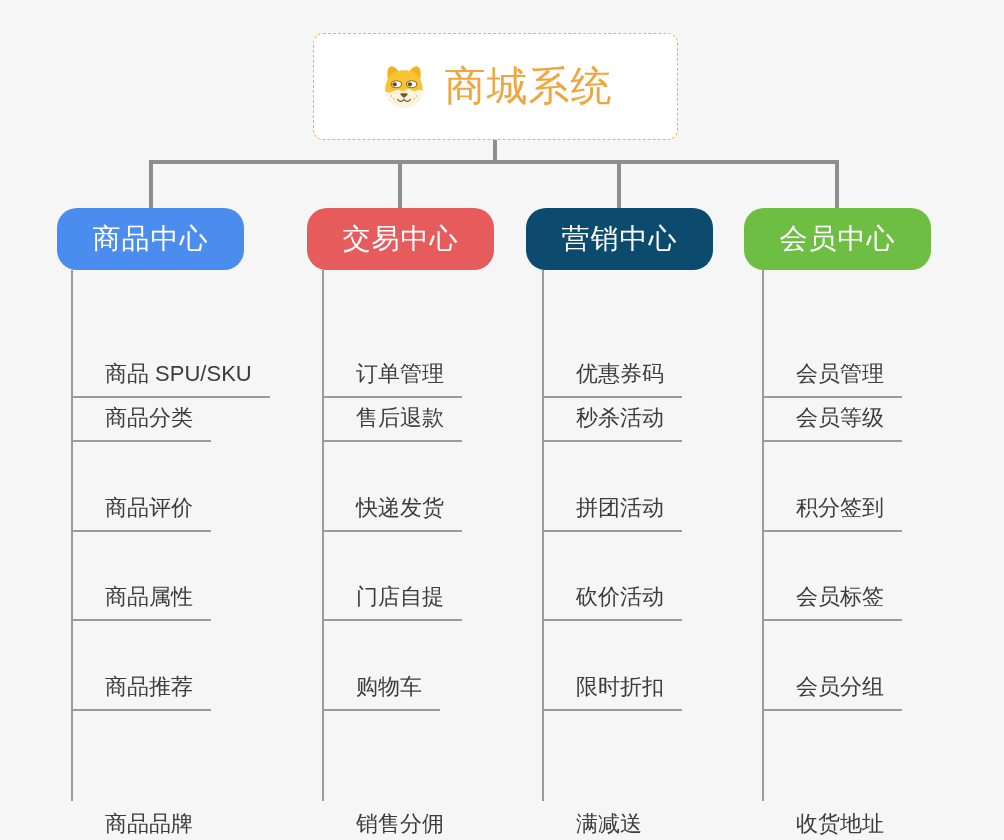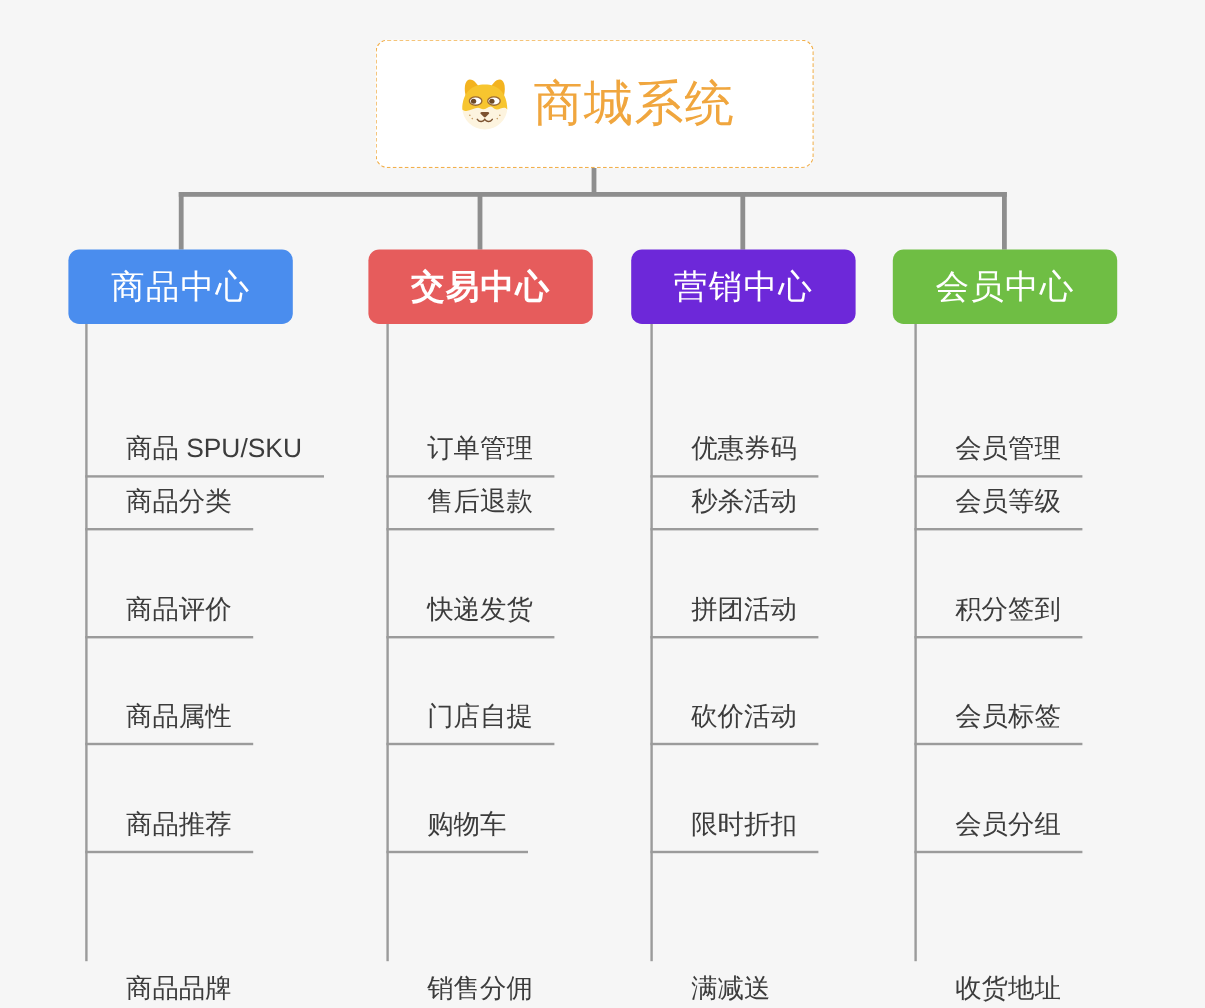--- a/index.html
+++ b/index.html
@@ -45,32 +45,32 @@
   .stub-0 { left: 149px; }
   .stub-1 { left: 398px; }
   .stub-2 { left: 617px; }
   .stub-3 { left: 835px; }
 
   
   .branch-node {
     position: absolute;
     top: 208px;
     width: 187px; height: 62px;
-    border-radius: 9px;
+    border-radius: 20px;
     display: flex;
     align-items: center;
     justify-content: center;
     color: #ffffff;
     font-size: 28px;
     letter-spacing: 1px;
     white-space: nowrap;
     cursor: default;
   }
   .bn-0 { left: 57px;  }
-  .bn-1 { left: 307px; font-weight: bold; }
+  .bn-1 { left: 307px; }
   .bn-2 { left: 526px; }
   .bn-3 { left: 744px; }
 
   
   .trunk {
     position: absolute;
     top: 270px;
     width: 2px; height: 531px;
     background: #9b9b9b;
   }
@@ -124,21 +124,21 @@
       <circle cx="18" cy="45" r="1" fill="#caa36b"></circle>
       <circle cx="21" cy="49" r="1" fill="#caa36b"></circle>
       <circle cx="54" cy="45" r="1" fill="#caa36b"></circle>
       <circle cx="51" cy="49" r="1" fill="#caa36b"></circle>
     </svg>
     <span class="root-title" style="color: rgb(240, 166, 62);">商城系统</span>
   </div>
 
   <div class="branch-node bn-0" style="background: rgb(74, 141, 238);">商品中心</div>
   <div class="branch-node bn-1" style="background: rgb(230, 92, 92);">交易中心</div>
-  <div class="branch-node bn-2" style="background: #6d28d9;">营销中心</div>
+  <div class="branch-node bn-2" style="background: #0c4a6e;">营销中心</div>
   <div class="branch-node bn-3" style="background: rgb(111, 190, 68);">会员中心</div>
 
   <div class="trunk c-0"></div>
   <div class="trunk c-1"></div>
   <div class="trunk c-2"></div>
   <div class="trunk c-3"></div>
 
   <div class="leaf c-0 r-0">商品 SPU/SKU</div>
   <div class="leaf c-0 r-1">商品分类</div>
   <div class="leaf c-0 r-2">商品评价</div>

